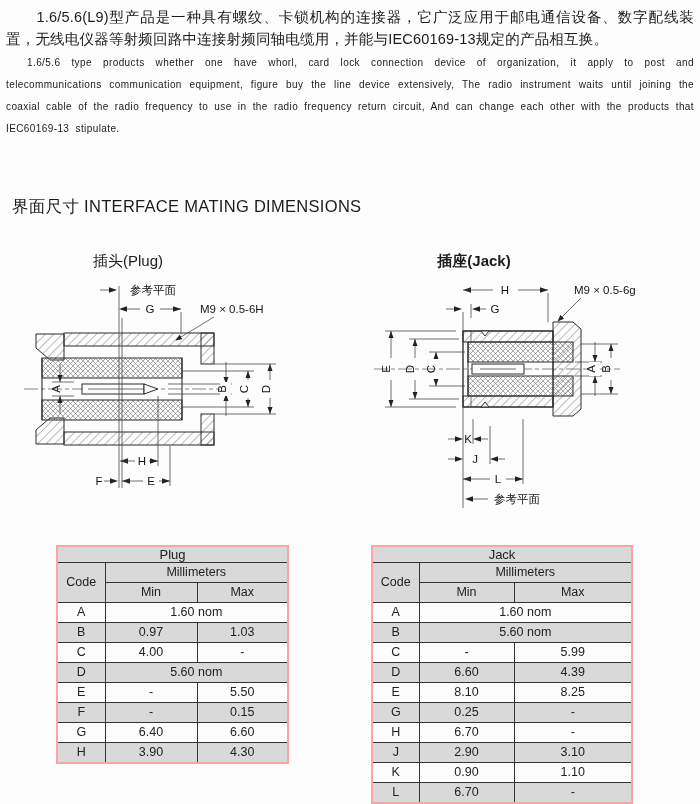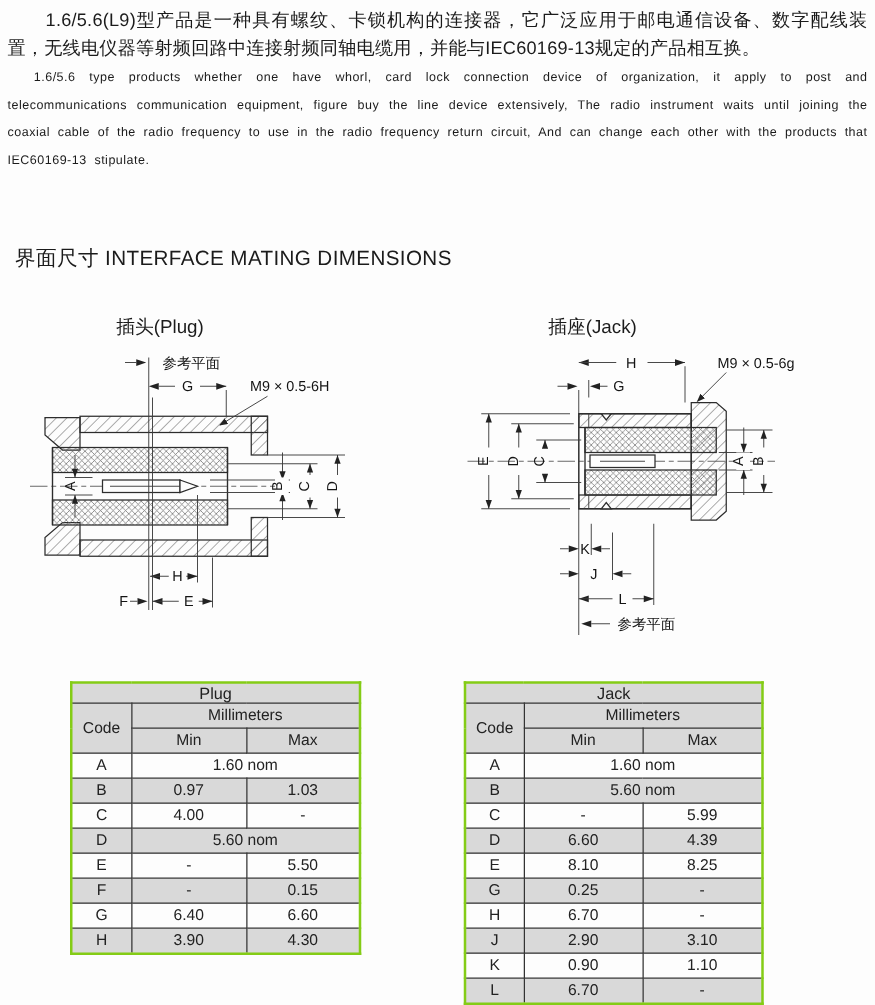--- a/index.html
+++ b/index.html
@@ -10,36 +10,36 @@
   
   .intro { position:absolute; top:6px; left:6px; width:688px; }
   .intro p { margin:0; text-align:justify; text-indent:2.1em; }
   .intro p.cn { font-size:14.5px; line-height:22px; letter-spacing:0.2px; }
   .intro p.en { font-size:10px;  line-height:22px; letter-spacing:0.4px; word-spacing:3px; margin-top:2px; }
   
   .section-title { position:absolute; top:196px; left:12px; margin:0; font-size:16.5px; font-weight:normal; letter-spacing:0.3px; white-space:nowrap; }
   
   .cap { position:absolute; top:240px; width:140px; text-align:center; font-size:15px;margin-top:12px; }
   .cap.plug { left:58px; }
-  .cap.jack { left:404px; }
+  .cap.jack { left:404px;font-weight:bold; }
   
   svg.drawing { position:absolute; top:276px; }
   #plug-svg { left:18px; }
   #jack-svg { left:368px; }
   svg .oln  { stroke:#2d2d2d; stroke-width:1.1; fill:none; }
   svg .fil  { stroke:#2d2d2d; stroke-width:1; }
   svg .ext  { stroke:#3d3d3d; stroke-width:0.75; fill:none; }
   svg .cl   { stroke:#555; stroke-width:0.7; stroke-dasharray:14 3 4 3; }
   svg .arr  { fill:#222; stroke:none; }
   svg text  { font-family:"Liberation Sans", sans-serif; font-size:11.5px; fill:#141414; }
   svg text.dim { text-anchor:middle; }
   
-  table.dimtable { position:absolute; border-collapse:collapse; table-layout:fixed; background:#fdfdfd; font-size:12.5px; color:#222; border:2px solid #84cc16; }
+  table.dimtable { position:absolute; border-collapse:collapse; table-layout:fixed; background:#fdfdfd; font-size:12.5px; color:#222; border:2px solid #fca5a5; }
   #plug-table { left:56px;  top:545px; width:233px; }
-  #jack-table { left:371px; top:545px; width:240px; }
+  #jack-table { left:371px; top:545px; width:262px; }
   .dimtable td { border:1.5px solid #333; text-align:center; padding:0; height:19px; line-height:1.05; }
   .dimtable tr.title td { height:15px; font-size:13px; }
   .dimtable tr.hd td { background:#d9d9d9; }
   .dimtable td.codehd { background:#fdfdfd; }
   .dimtable tr.alt td { background:#d9d9d9; }
 </style>
 </head>
 <body>
 
 <div class="page">

